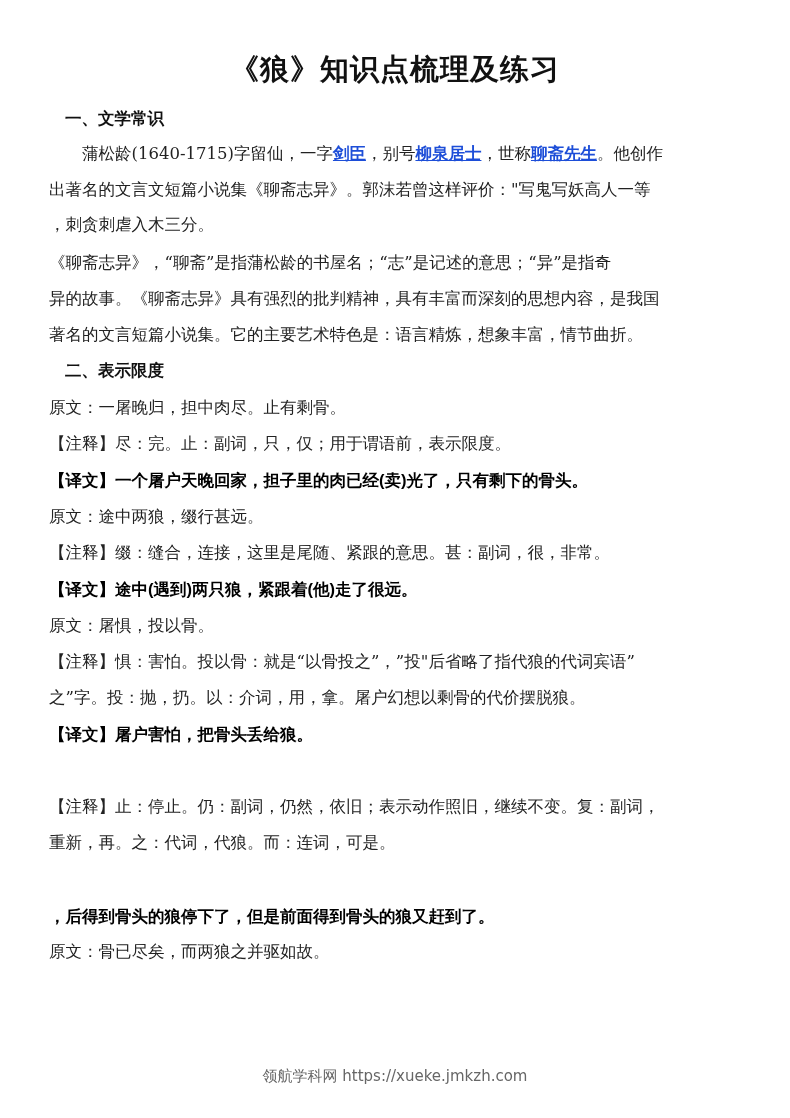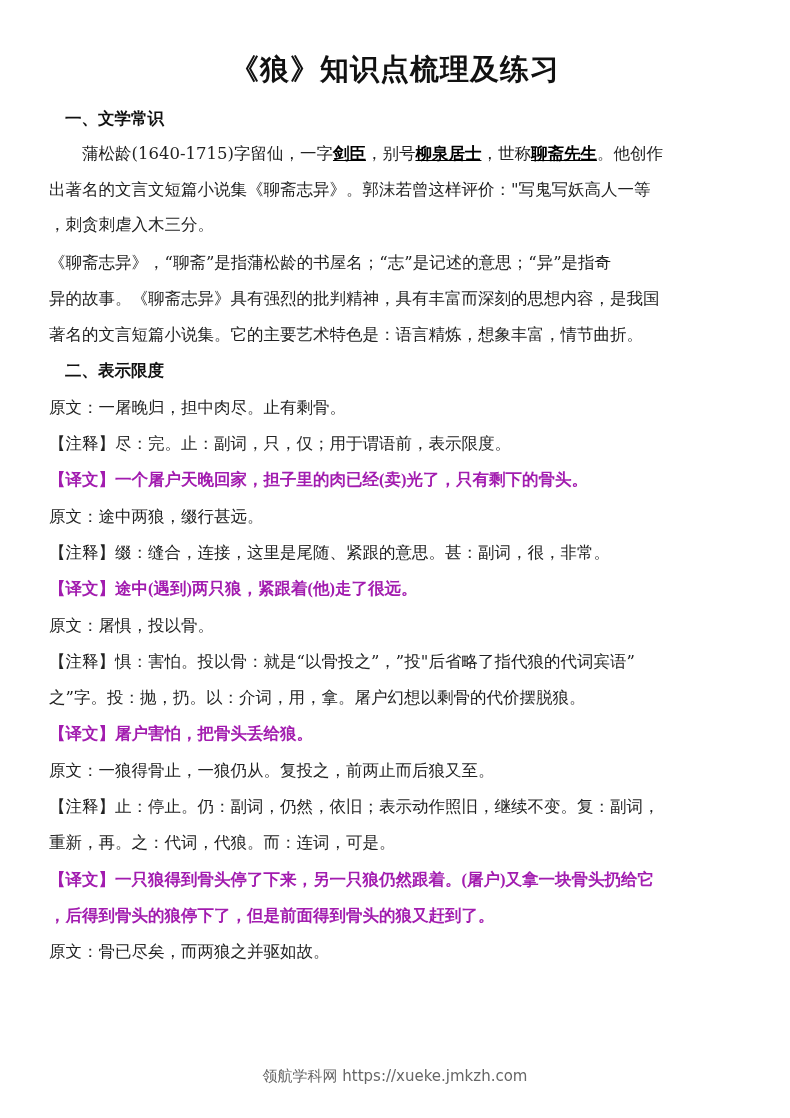--- a/index.html
+++ b/index.html
@@ -4,22 +4,22 @@
 <style>
   html, body { margin:0; padding:0; background:#ffffff; }
   body { width:790px; height:1118px; position:relative; overflow:hidden;
          font-family: "DejaVu Serif", "Liberation Serif", serif; color:#222; }
   .page { position:absolute; left:0; top:0; width:688px; height:1118px;padding-left:16px; }
   .title { position:absolute; top:50px; left:0; width:790px; text-align:center;
            font-family: "DejaVu Sans", "Liberation Sans", sans-serif;
            font-size:29px; font-weight:bold; color:#111; letter-spacing:1px; }
   .line { position:absolute; left:49px; white-space:nowrap; font-size:16.5px; line-height:22px; }
   .h { font-family:"DejaVu Sans","Liberation Sans",sans-serif; font-weight:bold; font-size:16.5px; color:#111;margin-left:16px; }
-  .blue { color:#a21caf; font-weight:bold; font-family:Liberation Serif, serif; }
-  a.link { color:#000000; text-decoration:underline; font-weight:bold; font-family:"DejaVu Sans","Liberation Sans",sans-serif; }
+  .blue { color:#000000; font-weight:bold; font-family:Liberation Sans, sans-serif; }
+  a.link { color:#1d4ed8; text-decoration:underline; font-weight:bold; font-family:"DejaVu Sans","Liberation Sans",sans-serif; }
   .footer { position:absolute; top:1067px; left:0; width:790px; text-align:center;
             font-family:"DejaVu Sans","Liberation Sans",sans-serif; font-size:15px; color:#666; }
 </style>
 </head>
 <body>
 
 <div class="page">
   <div class="title">《狼》知识点梳理及练习</div>
 
   <div class="line h" style="top:108px;">一、文学常识</div>
@@ -42,22 +42,20 @@
 
   <div class="line" style="top:506px;">原文：途中两狼，缀行甚远。</div>
   <div class="line" style="top:542px;">【注释】缀：缝合，连接，这里是尾随、紧跟的意思。甚：副词，很，非常。</div>
   <div class="line blue" style="top:578px;">【译文】途中(遇到)两只狼，紧跟着(他)走了很远。</div>
 
   <div class="line" style="top:615px;">原文：屠惧，投以骨。</div>
   <div class="line" style="top:651px;">【注释】惧：害怕。投以骨：就是“以骨投之”，”投"后省略了指代狼的代词宾语”</div>
   <div class="line blue" style="top:723px;">【译文】屠户害怕，把骨头丢给狼。</div>
   <div class="line" style="top:687px;">之”字。投：抛，扔。以：介词，用，拿。屠户幻想以剩骨的代价摆脱狼。</div>
 
-  <div class="line" style="top:760px;">原文：一狼得骨止，一狼仍从。复投之，前两止而后狼又至。</div>
   <div class="line" style="top:796px;">【注释】止：停止。仍：副词，仍然，依旧；表示动作照旧，继续不变。复：副词，</div>
   <div class="line" style="top:832px;">重新，再。之：代词，代狼。而：连词，可是。</div>
-  <div class="line blue" style="top:869px;">【译文】一只狼得到骨头停了下来，另一只狼仍然跟着。(屠户)又拿一块骨头扔给它</div>
   <div class="line blue" style="top:905px;">，后得到骨头的狼停下了，但是前面得到骨头的狼又赶到了。</div>
 
   <div class="line" style="top:941px;">原文：骨已尽矣，而两狼之并驱如故。</div>
 
   <div class="footer">领航学科网 https://xueke.jmkzh.com</div>
 </div>
 
 </body></html>

